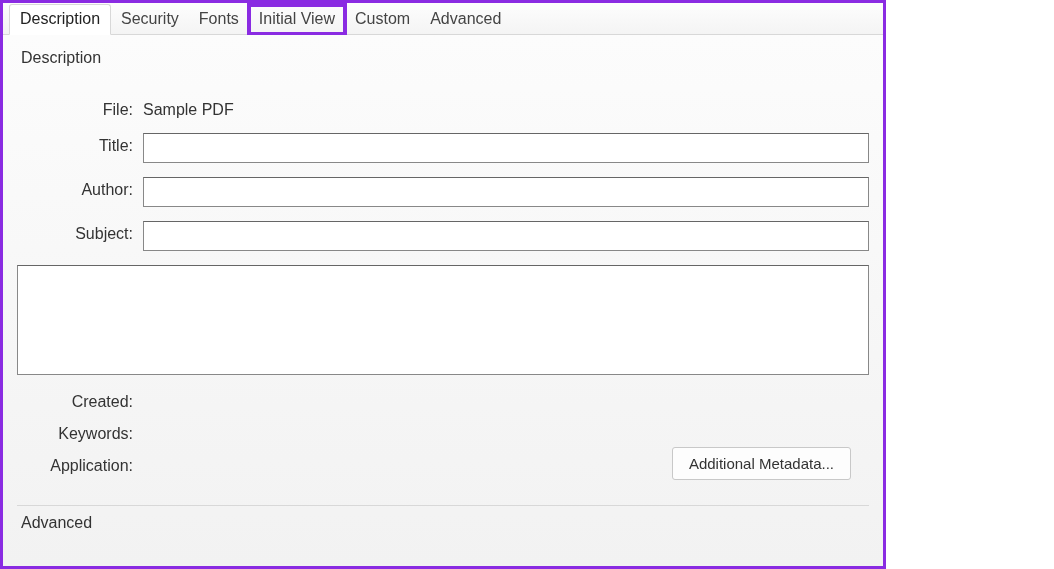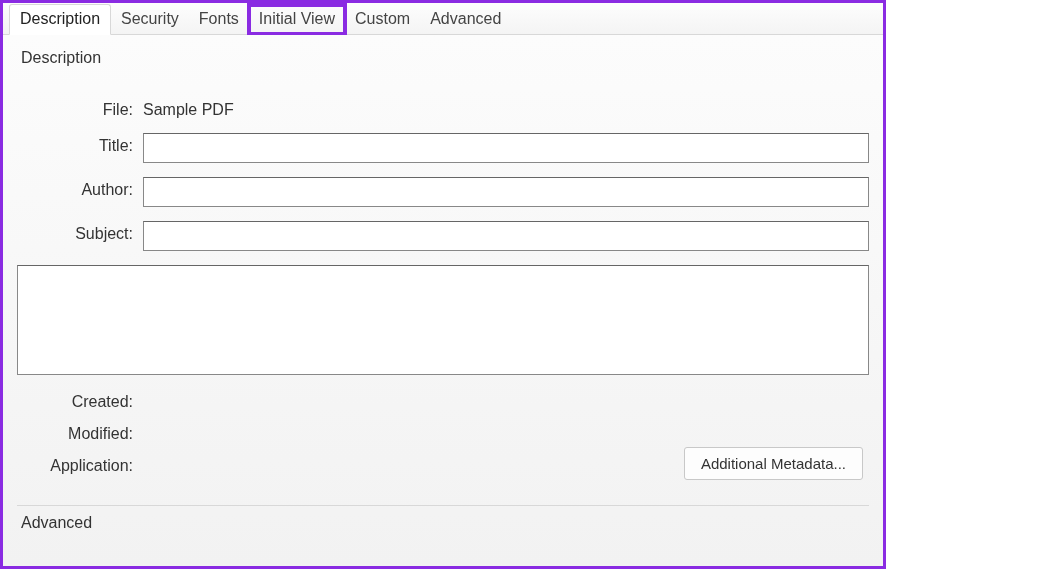--- a/index.html
+++ b/index.html
@@ -99,21 +99,21 @@
       border: 1px solid #888;
       border-top-color: #666;
       background: #fff;
       padding: 4px 6px;
       font-size: 15px;
       font-family: inherit;
       resize: none;
     }
     .meta-button {
       position: absolute;
-      right: 20px;
+      right: 32px;
       top: 412px;
       padding: 7px 16px;
       background: #fdfdfd;
       border: 1px solid #c8c8c8;
       border-radius: 3px;
       font-size: 15px;
       color: #333;
       cursor: pointer;
     }
     .advanced-label {
@@ -168,21 +168,21 @@
       <div class="form-row">
         <textarea class="text-area" style=""></textarea>
       </div>
 
       <div class="form-row" style="margin-bottom:10px;align-items:flex-end;">
         <div class="lbl">Created:</div>
         <div class="val"></div>
       </div>
 
       <div class="form-row" style="margin-bottom:10px;">
-        <div class="lbl">Modified:</div>
+        <div class="lbl">Keywords:</div>
         <div class="val"></div>
       </div>
 
       <div class="form-row" style="margin-bottom:10px;">
         <div class="lbl">Application:</div>
         <div class="val"></div>
       </div>
     </div>
 
     <button class="meta-button">Additional Metadata...</button>

